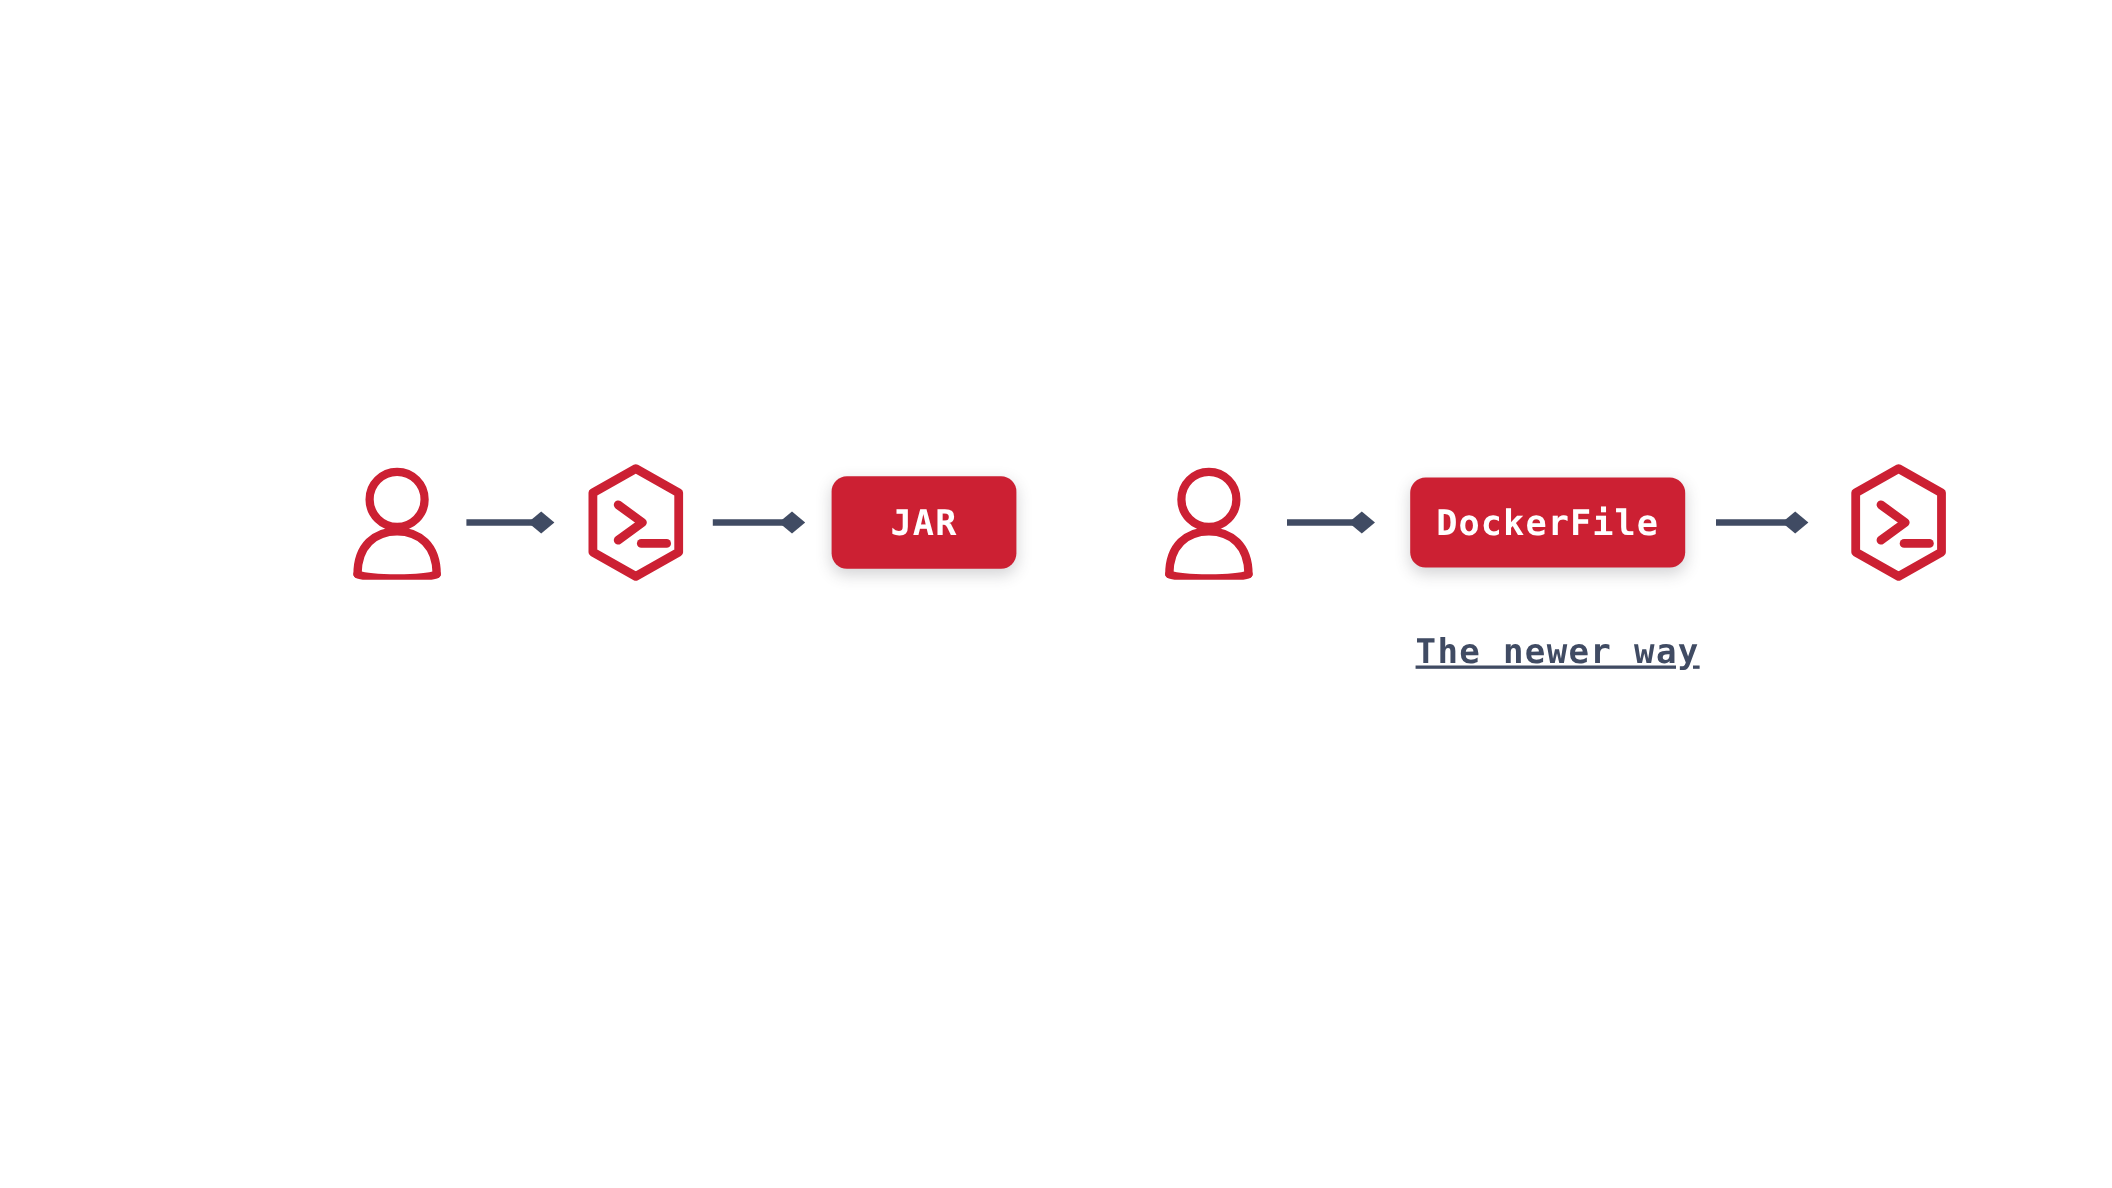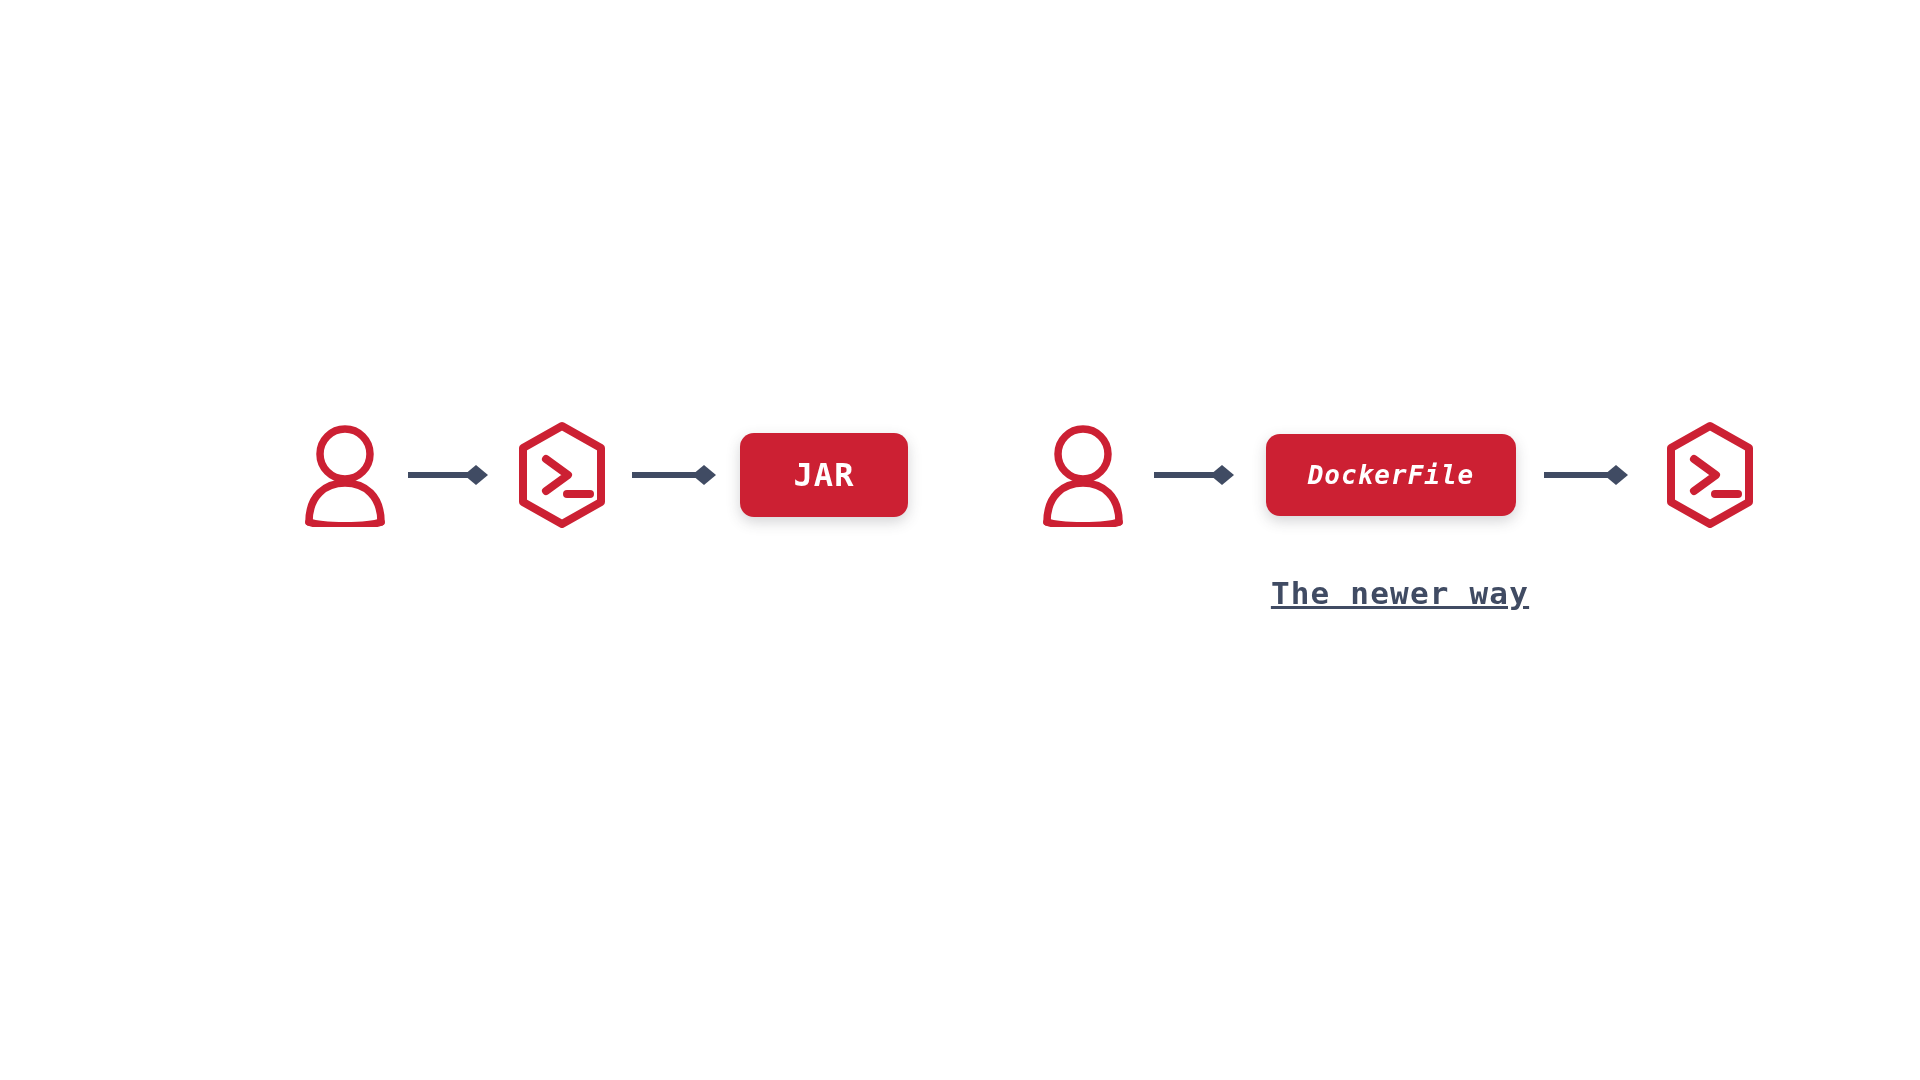--- a/index.html
+++ b/index.html
@@ -14,20 +14,21 @@
     font-family: "DejaVu Sans Mono", "Liberation Mono", monospace;
     overflow: hidden;
     position: relative;
   }
 
   #canvas {
     position: absolute;
     inset: 0;
     width: 1544px;
     height: 1080px;
+    margin-left: 16px;
   }
 
   
   .flow-group {
     position: absolute;
     display: flex;
     flex-direction: column;
     align-items: center;
   }
   #group-original { left: 270px; top: 400px; width: 670px; }
@@ -87,21 +88,21 @@
     font-weight: bold;
     display: flex;
     align-items: center;
     justify-content: center;
     box-shadow: 0 5px 14px rgba(60, 60, 70, 0.22);
     letter-spacing: 1px;
     line-height: 1;
     box-sizing: border-box;
   }
   #node-jar        { width: 168px; height: 84px;  font-size: 32px; }
-  #node-dockerfile { width: 250px; height: 82px;  font-size: 26px; font-style: italic; }
+  #node-dockerfile { width: 250px; height: 82px;  font-size: 32px; }
 
   
   .gap-sm { width: 18px; flex: 0 0 auto; }
   .gap-md { width: 26px; flex: 0 0 auto; }
 </style>
 </head>
 <body>
 
 <div id="canvas">
 

